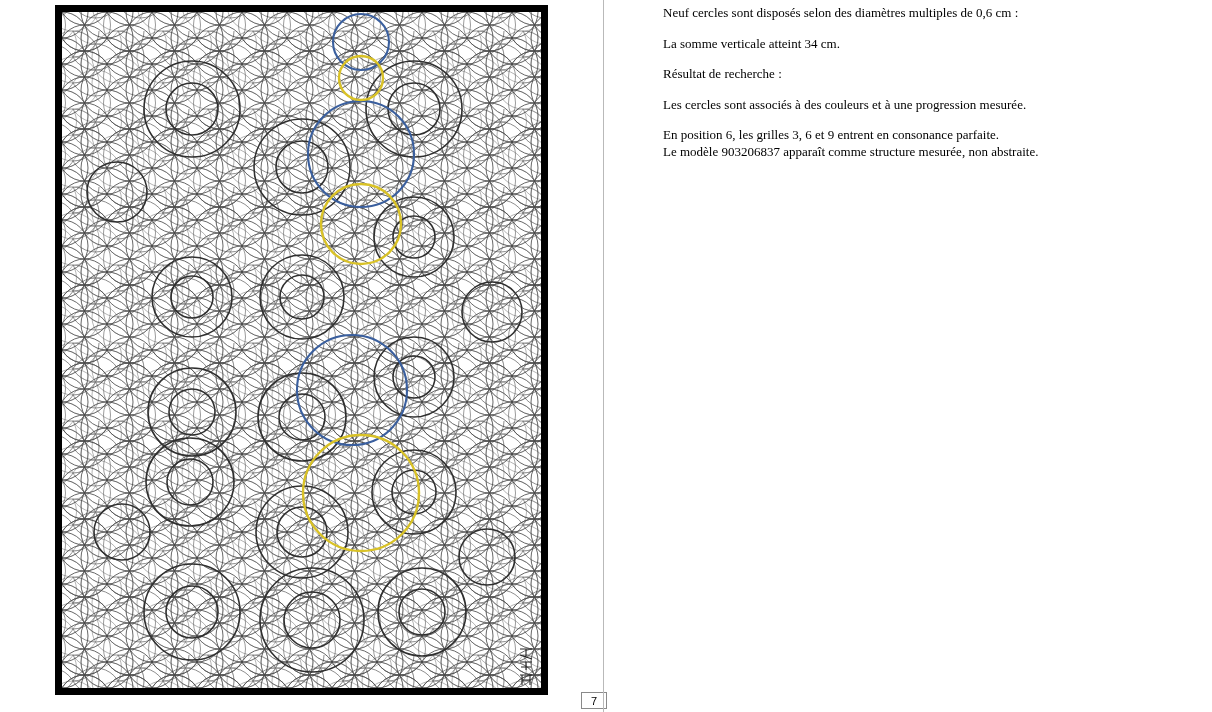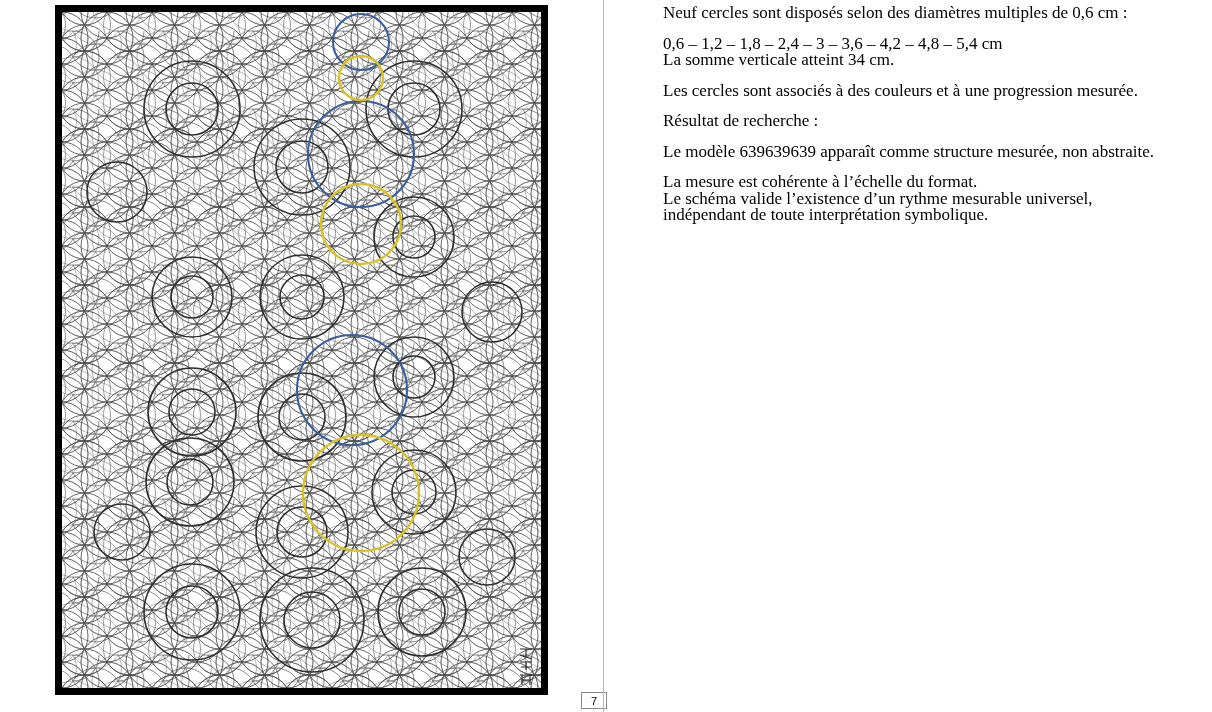--- a/index.html
+++ b/index.html
@@ -85,21 +85,21 @@
   }
 
   
   .text-col {
     position: absolute;
     left: 663px;
     top: 5px;
     width: 510px;
   }
   .para {
-    font-size: 17px;
+    font-size: 13px;
     line-height: 16.5px;
     margin: 0 0 14px 0;
     color: #000000;
   }
   .para .line {
     display: block;
     white-space: nowrap;
   }
   .para.wrap .line {
     white-space: normal;
@@ -209,37 +209,33 @@
 
   <div class="vdivider"></div>
 
   <div class="text-col">
 
     <p class="para">
       <span class="line">Neuf cercles sont disposés selon des diamètres multiples de 0,6 cm :</span>
     </p>
 
     <p class="para">
-      <span class="line">0,6 – 1,2 – 1,8 – 2,4 – 3 – 3,6 – 4,2 – 4,8 – 5,4 cm</span>
       <span class="line">La somme verticale atteint 34 cm.</span>
     </p>
 
     <p class="para">
+      <span class="line">Résultat de recherche :</span>
+    </p>
+
+    <p class="para">
       <span class="line">Les cercles sont associés à des couleurs et à une progression mesurée.</span>
     </p>
 
     <p class="para">
-      <span class="line">Résultat de recherche :</span>
-    </p>
-
-    <p class="para">
-      <span class="line">Le modèle 639639639 apparaît comme structure mesurée, non abstraite.</span>
-    </p>
-
-
-    <p class="para wrap">
-      <span class="line" style="white-space:nowrap">La mesure est cohérente à l’échelle du format.</span>
-      <span class="line">Le schéma valide l’existence d’un rythme mesurable universel, indépendant de toute interprétation symbolique.</span>
-    </p>
+      <span class="line">En position 6, les grilles 3, 6 et 9 entrent en consonance parfaite.</span>
+      <span class="line">Le modèle 903206837 apparaît comme structure mesurée, non abstraite.</span>
+    </p>
+
+
 
   </div>
 
 </div>
 
 </body></html>

